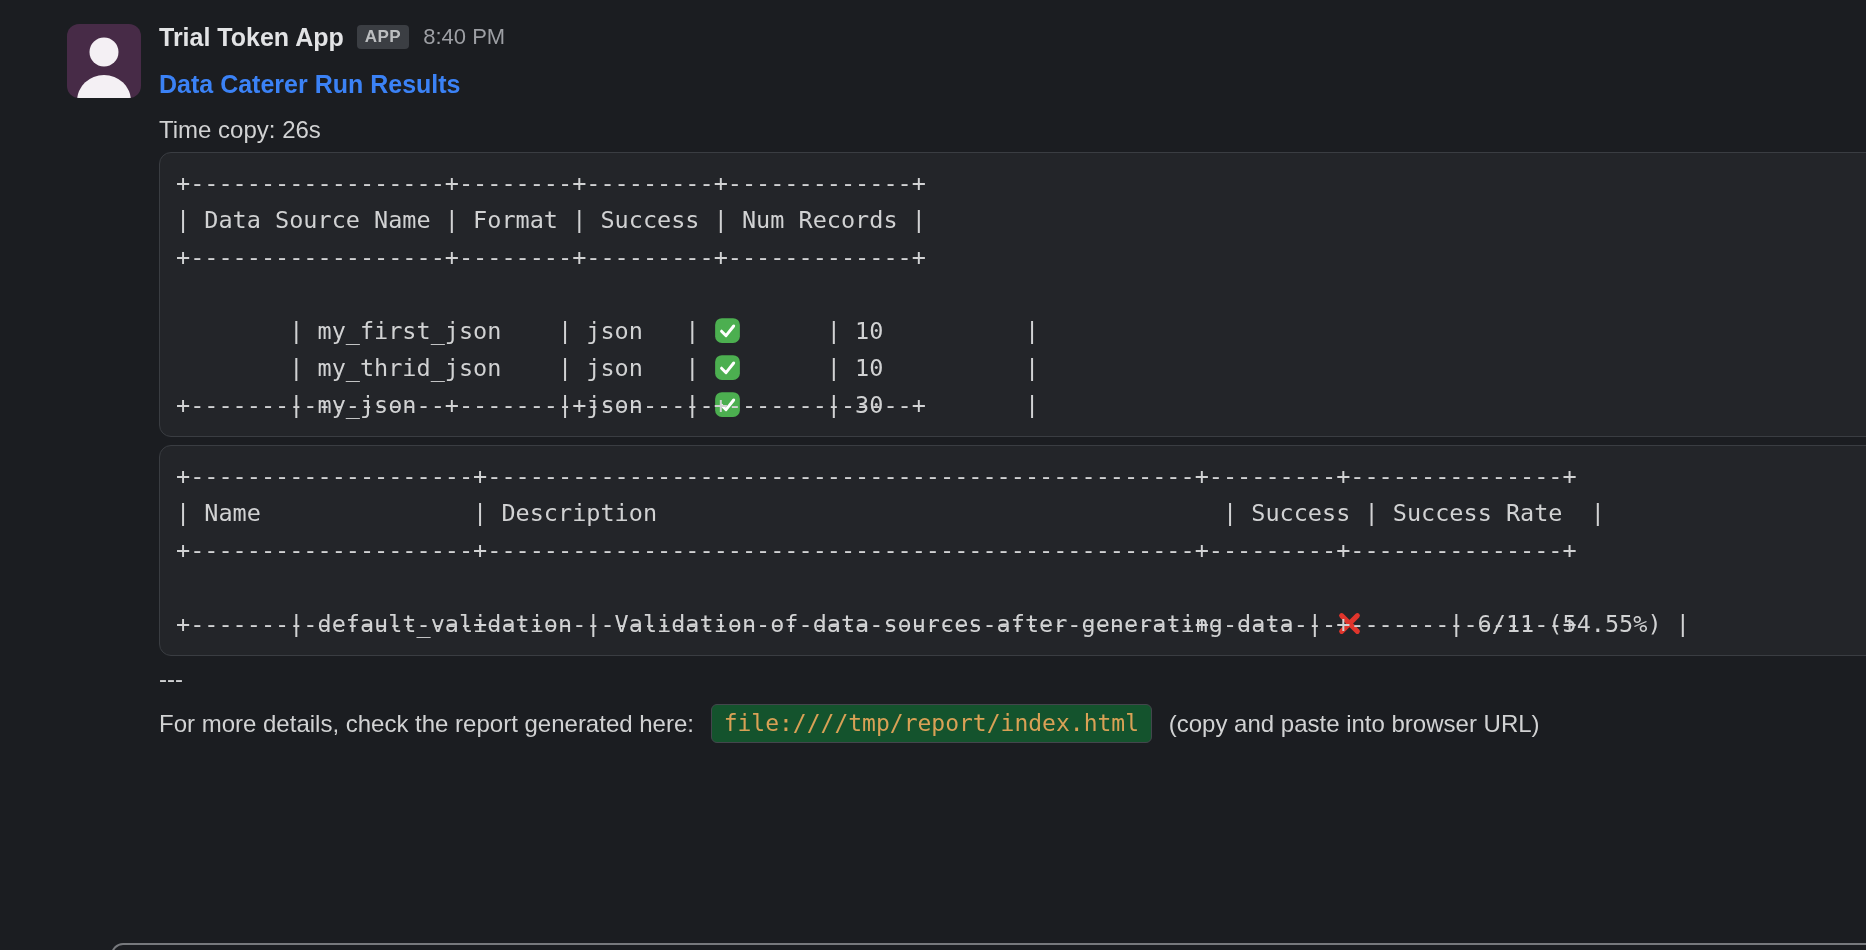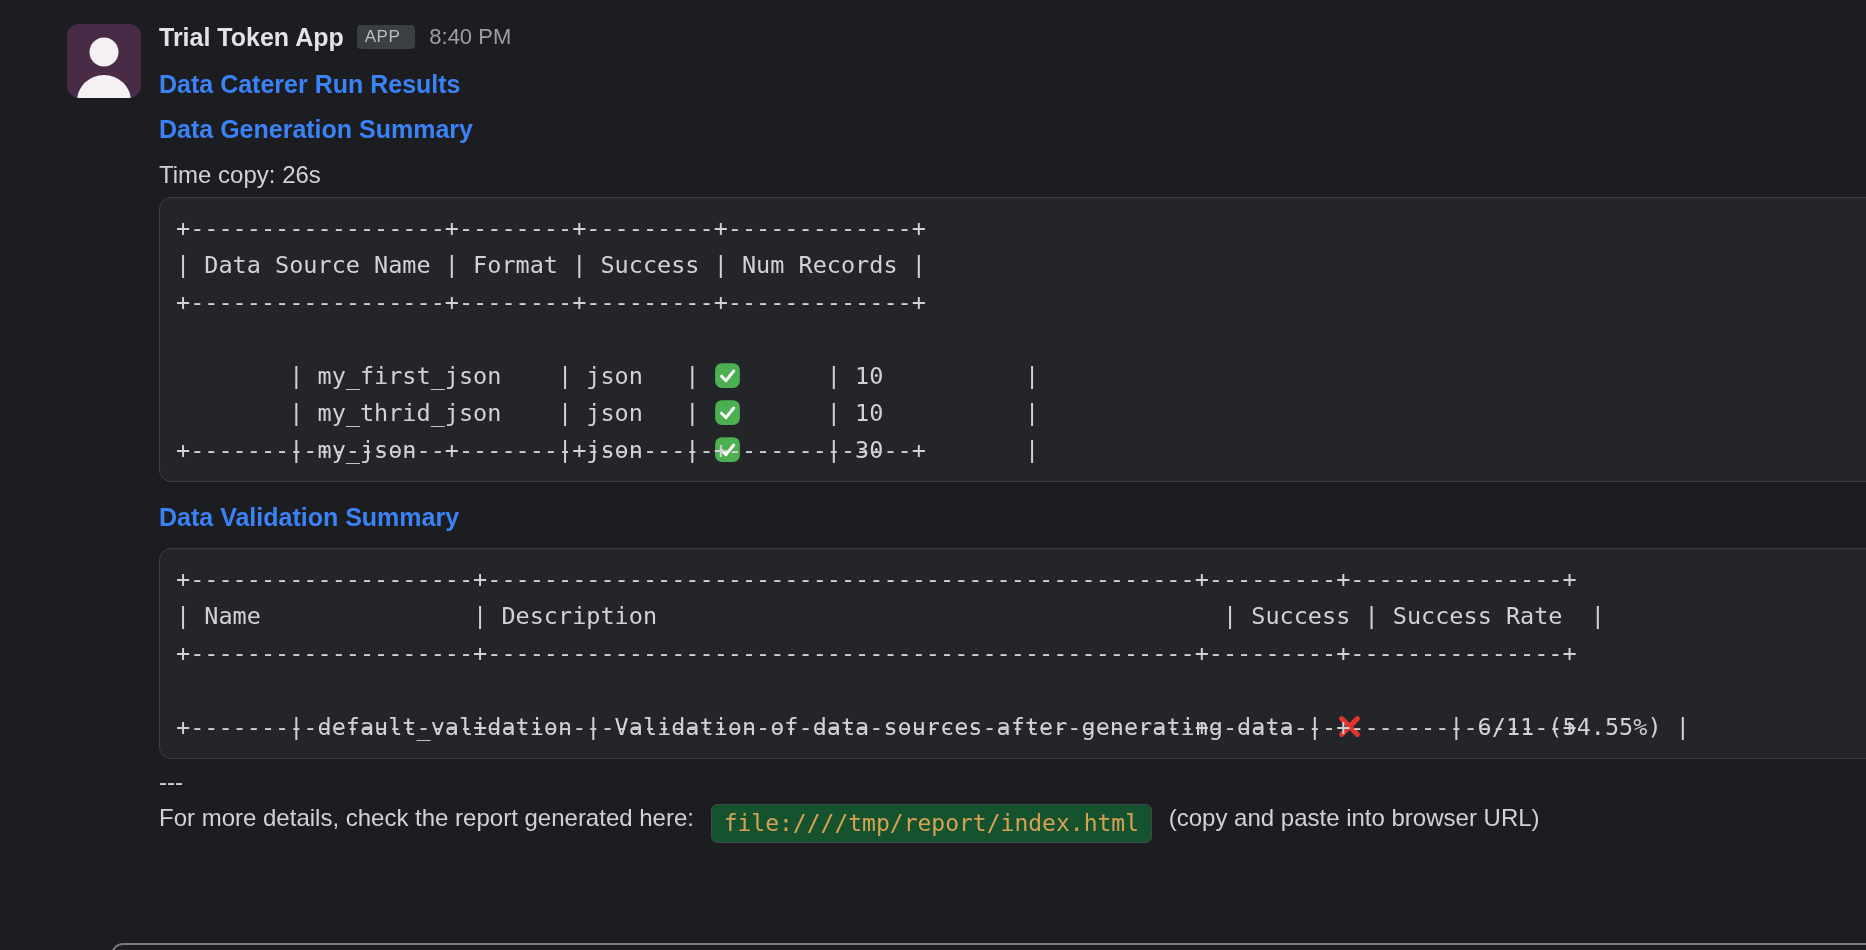--- a/index.html
+++ b/index.html
@@ -13,22 +13,22 @@
     border-radius: 12px; background: #472b47; overflow: hidden; cursor: pointer;
   }
   .avatar svg { width: 100%; height: 100%; display: block; }
 
   .message { position: absolute; left: 133px; top: 20px; right: 0; }
 
   .msg-header { height: 34px; display: flex; align-items: center; margin-bottom: 8px; }
   .sender { font-size: 25px; font-weight: bold; color: #e2e3e5; cursor: pointer; }
   .badge {
     margin-left: 13px; background: #3b3e43; color: #bcbec0;
-    font-size: 17px; font-weight: normal; letter-spacing: 0.5px;
-    padding: 3px 15px 4px 8px; border-radius: 4px; line-height: 1;
+    font-size: 17px; font-weight: bold; letter-spacing: 0.5px;
+    padding: 3px 8px 4px 8px; border-radius: 4px; line-height: 1;
   }
   .time { margin-left: 14px; font-size: 22px; color: #9d9fa4; cursor: pointer; }
 
   .line { height: 45px; line-height: 45px; font-size: 24px; color: #d1d2d3; white-space: pre; }
   .line.bold { font-weight: bold; font-size: 25px; color: #3b82f6; }
   .mt13 { margin-top: 13px; }
 
   .codeblock {
     width: 1755px; background: #232529;
     border: 1px solid #3a3d42; border-radius: 12px;
@@ -36,21 +36,21 @@
   }
   .codeblock.mt8 { margin-top: 8px; }
   .cl {
     font-family: "DejaVu Sans Mono", monospace; font-size: 23.5px;
     line-height: 37px; height: 37px; white-space: pre; color: #d1d2d3;
   }
 
   .status { display: inline-block; width: 2ch; }
   .status svg { width: 27px; height: 27px; vertical-align: -5px; }
 
-  .footer-line { display: flex; align-items: flex-start; height: 45px; font-size: 24px; white-space: pre; }
+  .footer-line { display: flex; align-items: center; height: 45px; font-size: 24px; white-space: pre; }
   .inline-code {
     font-family: "DejaVu Sans Mono", monospace; font-size: 23px;
     color: #d9a156; background: #14532d; border: 1px solid #43464c;
     border-radius: 6px; padding: 5px 12px 6px 12px; margin: 0 10px;
     white-space: pre;
   }
 
   .input-box {
     position: absolute; left: 85px; top: 943px; width: 1800px; height: 80px;
     border: 2px solid #77797d; border-radius: 12px; background: transparent; cursor: text;
@@ -70,21 +70,20 @@
 
   <div class="message">
 
     <div class="msg-header">
       <span class="sender">Trial Token App</span>
       <span class="badge">APP</span>
       <span class="time">8:40 PM</span>
     </div>
 
     <div class="line bold">Data Caterer Run Results</div>
-    <div class="line bold">Data Generation Summary</div>
     <div class="line">Time copy: 26s</div>
 
     <div class="codeblock">
       <div class="cl">+------------------+--------+---------+-------------+</div>
       <div class="cl">| Data Source Name | Format | Success | Num Records |</div>
       <div class="cl">+------------------+--------+---------+-------------+</div>
       <div class="cl">
         <span>| my_first_json    | json   | </span><span class="status"><svg viewBox="0 0 24 24">
               <rect x="1" y="1" width="22" height="22" rx="6" fill="#4caf50"></rect>
               <path d="M6.7 12.6l4 4 6.8-8.6" stroke="#ffffff" stroke-width="2.6" fill="none" stroke-linecap="round" stroke-linejoin="round"></path>
@@ -98,21 +97,20 @@
       </div>
       <div class="cl">
         <span>| my_json          | json   | </span><span class="status"><svg viewBox="0 0 24 24">
               <rect x="1" y="1" width="22" height="22" rx="6" fill="#4caf50"></rect>
               <path d="M6.7 12.6l4 4 6.8-8.6" stroke="#ffffff" stroke-width="2.6" fill="none" stroke-linecap="round" stroke-linejoin="round"></path>
             </svg></span><span>      | 30          |</span>
       </div>
       <div class="cl">+------------------+--------+---------+-------------+</div>
     </div>
 
-    <div class="line bold mt13">Data Validation Summary</div>
 
     <div class="codeblock mt8">
       <div class="cl">+--------------------+--------------------------------------------------+---------+---------------+</div>
       <div class="cl">| Name               | Description                                        | Success | Success Rate  |</div>
       <div class="cl">+--------------------+--------------------------------------------------+---------+---------------+</div>
       <div class="cl">
         <span>| default_validation | Validation of data sources after generating data | </span><span class="status"><svg viewBox="0 0 24 24">
               <path d="M5 5l14 14M19 5L5 19" stroke="#e0352c" stroke-width="4.4" stroke-linecap="round"></path>
             </svg></span><span>      | 6/11 (54.55%) |</span>
       </div>

